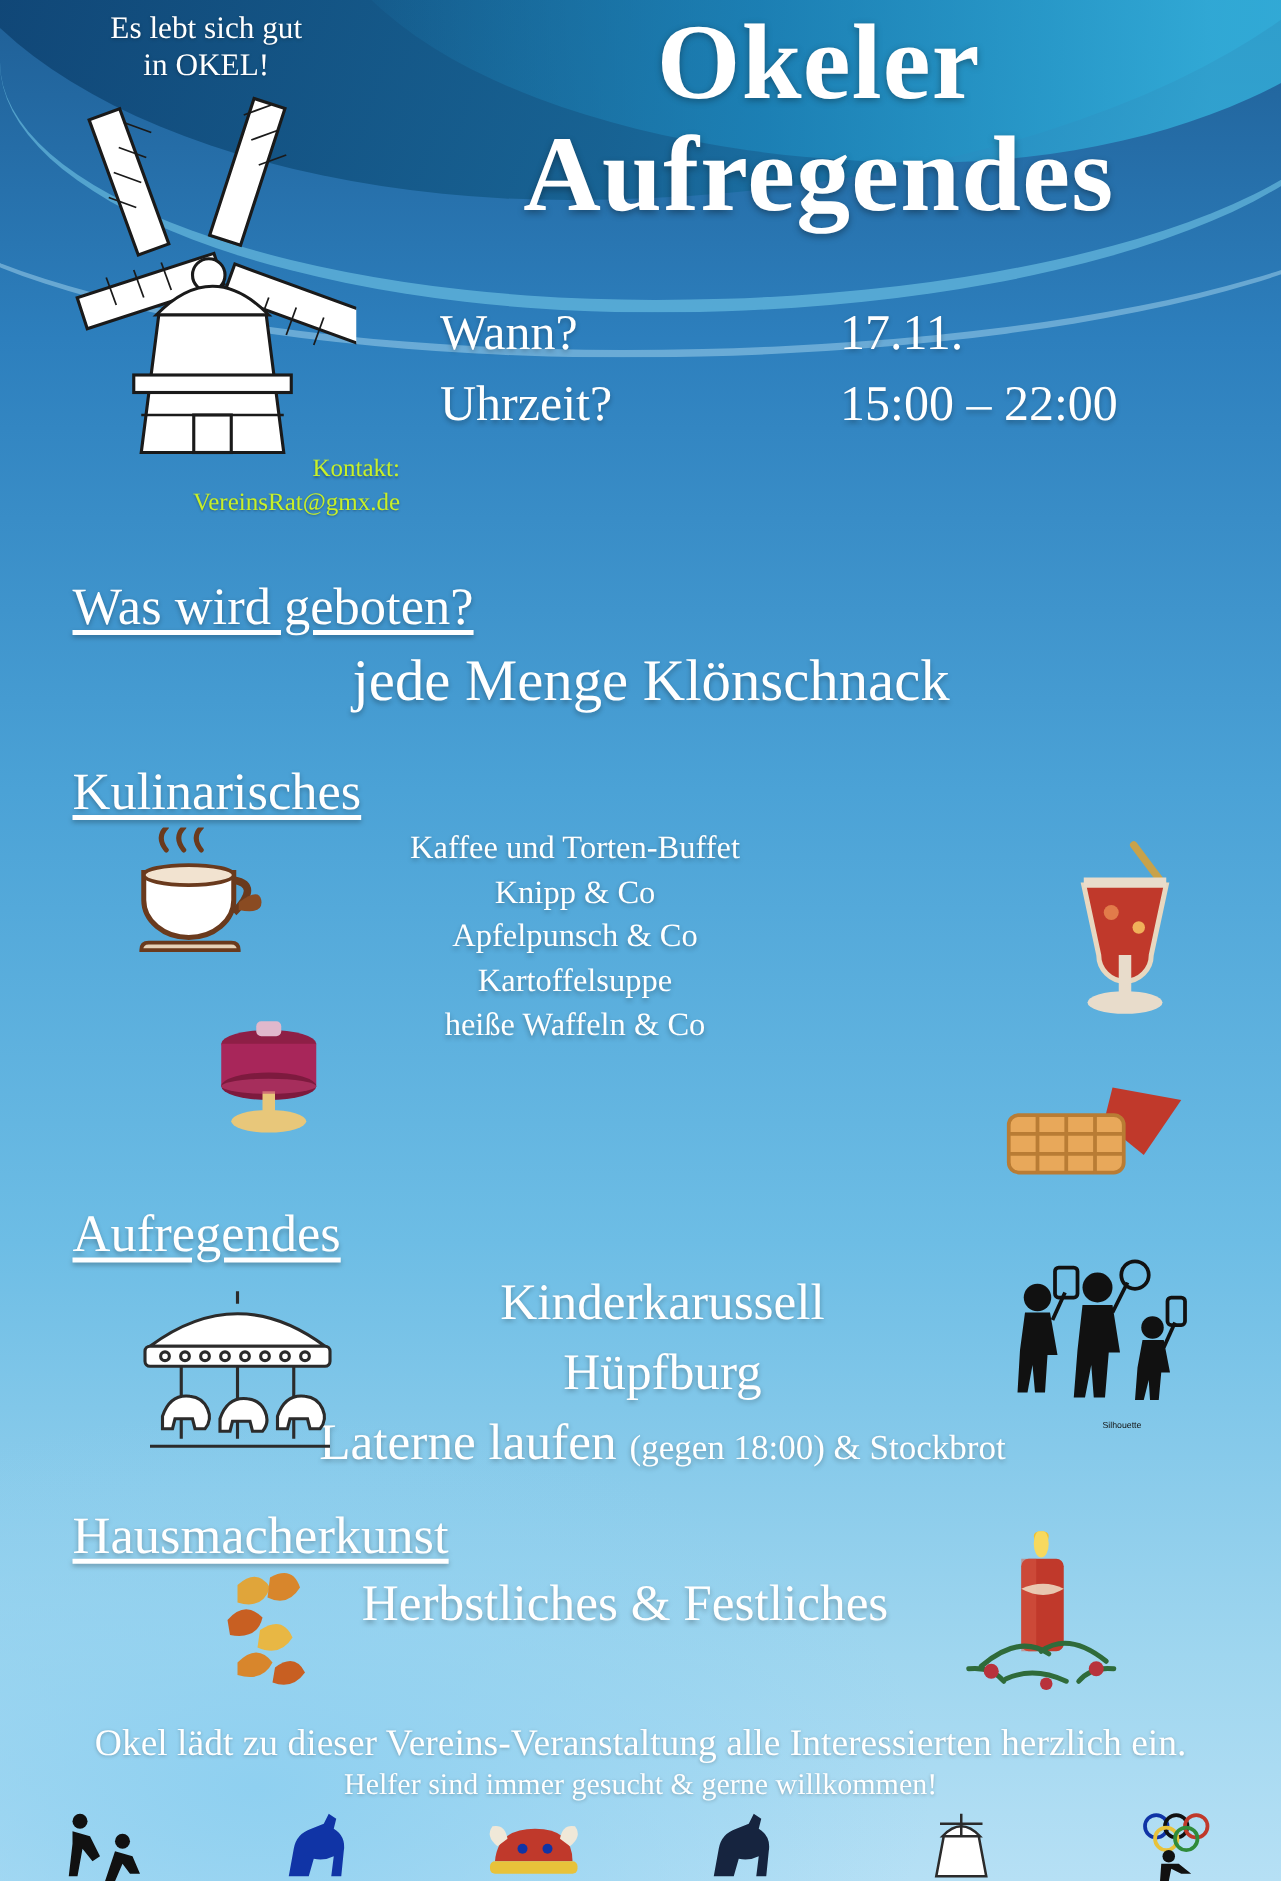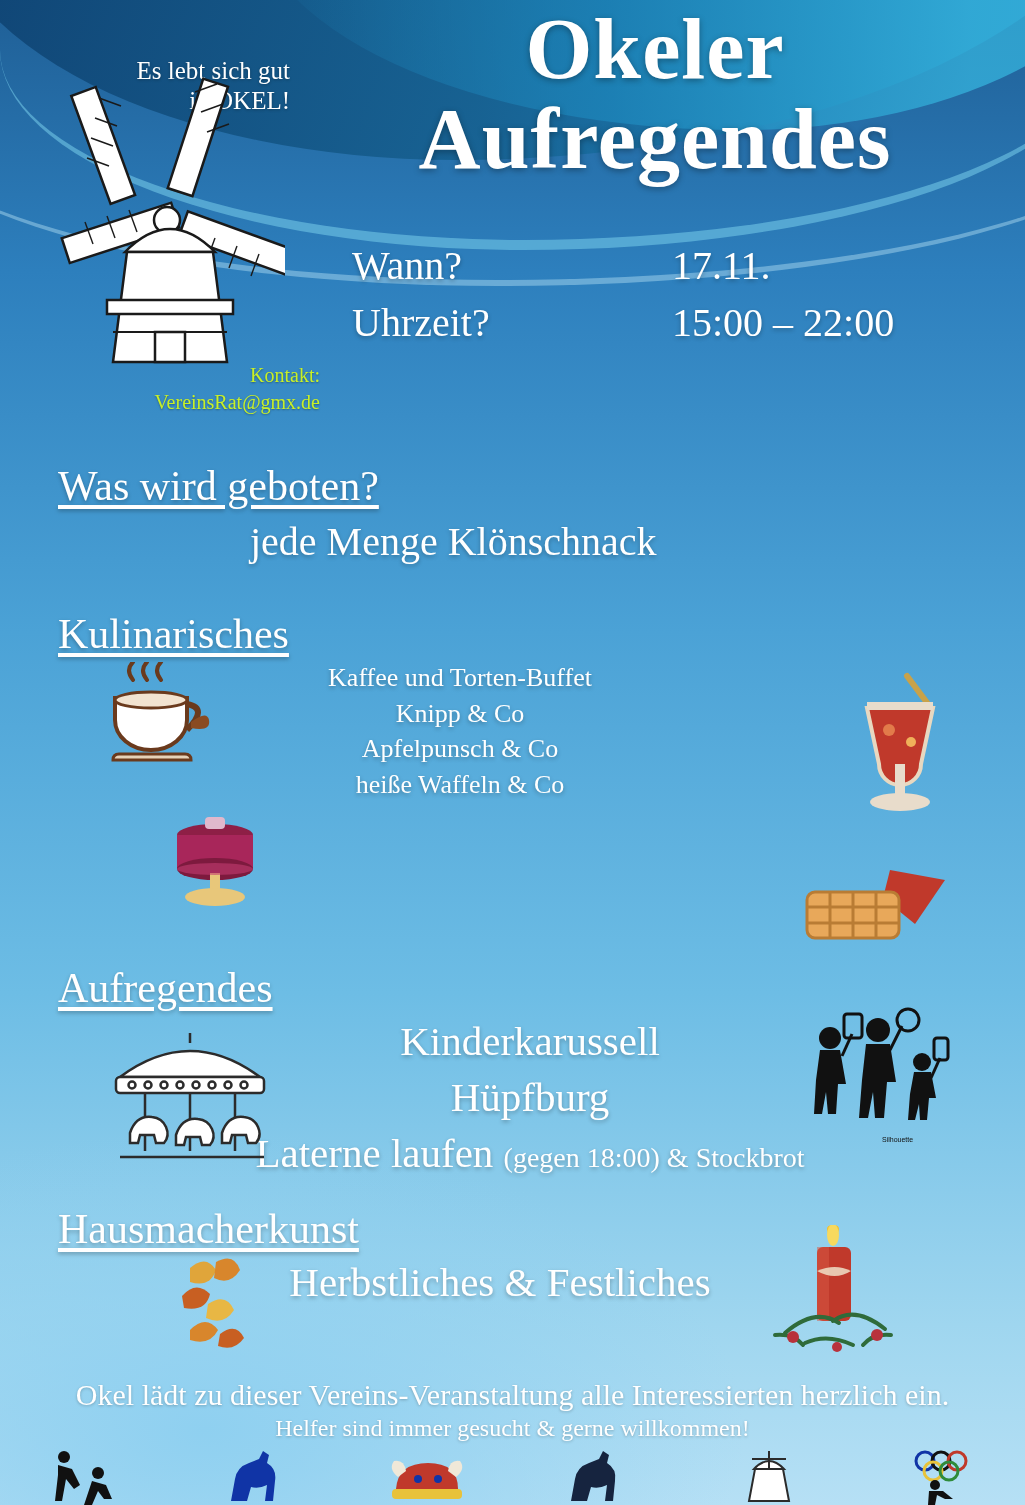--- a/index.html
+++ b/index.html
@@ -63,27 +63,26 @@
     text-shadow: 0 2px 6px rgba(0,0,0,0.35);
   }
   .headline .l1 { font-size: 86px; line-height: 1.02; }
   .headline .l2 { font-size: 86px; line-height: 1.05; }
 
   .tagline {
     position: absolute;
     left: 40px;
     top: 8px;
     width: 250px;
-    text-align: right;
+    text-align: center;
     color: #ffffff;
     font-size: 25px;
     line-height: 1.2;
     font-family: "Liberation Serif", serif;
     text-shadow: 0 1px 3px rgba(0,0,0,0.3);
-    margin-top: 48px;
   }
 
   
   .windmill {
     position: absolute;
     left: 55px;
     top: 70px;
     width: 230px;
     height: 300px;
   }
@@ -117,22 +116,23 @@
     position: absolute;
     color: #ffffff;
     font-size: 42px;
     text-decoration: underline;
     text-underline-offset: 5px;
     text-shadow: 0 2px 4px rgba(0,0,0,0.28);
   }
   .sub-line {
     position: absolute;
     color: #ffffff;
-    font-size: 40px;
+    font-size: 47px;
     text-shadow: 0 2px 4px rgba(0,0,0,0.28);
+    margin-left: 32px;
   }
   .menu {
     position: absolute;
     left: 110px;
     top: 660px;
     width: 700px;
     text-align: center;
     color: #ffffff;
     font-size: 26px;
     line-height: 1.37;
@@ -278,20 +278,21 @@
 
   <div class="section-head" style="left:58px; top:462px;">Was wird geboten?</div>
   <div class="sub-line" style="left:250px; top:518px;">jede Menge Klönschnack</div>
 
   <div class="section-head" style="left:58px; top:610px;">Kulinarisches</div>
 
   <div class="menu">
     <div>Kaffee und Torten-Buffet</div>
     <div>Knipp &amp; Co</div>
     <div>Apfelpunsch &amp; Co</div>
+    <div>Kartoffelsuppe</div>
     <div>heiße Waffeln &amp; Co</div>
   </div>
 
   <div class="icon-abs" style="left:95px; top:662px;">
     <svg viewBox="0 0 120 110" width="120" height="110">
       <g fill="none" stroke="#6a3a1d" stroke-width="4" stroke-linecap="round">
         <path d="M38 18 q-8 -10 0 -18"></path>
         <path d="M52 18 q-8 -10 0 -18"></path>
         <path d="M66 18 q-8 -10 0 -18"></path>
       </g>

